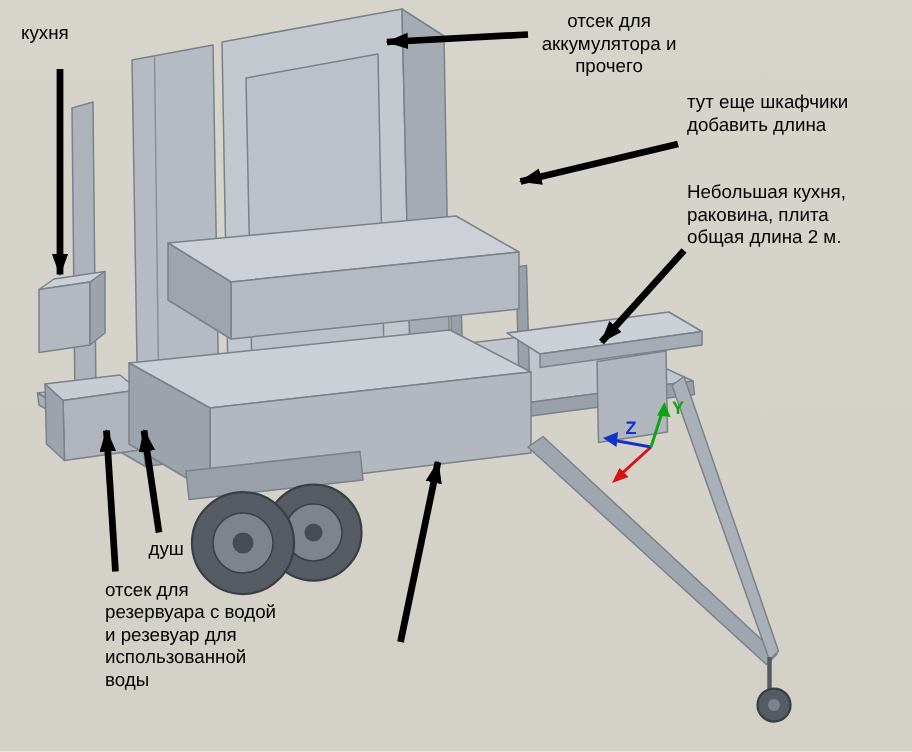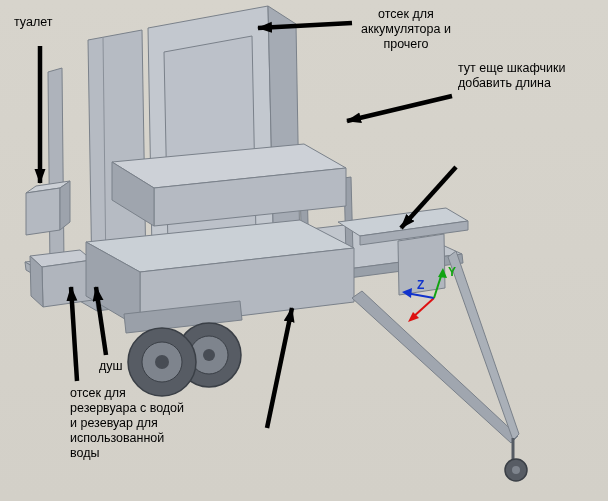--- a/index.html
+++ b/index.html
@@ -127,29 +127,32 @@
       <line class="ann" x1="40" y1="46" x2="40" y2="183" marker-end="url(#ah)" stroke="#000000"></line>
       <line class="ann" x1="352" y1="23" x2="258" y2="28" marker-end="url(#ah)" stroke="#000000"></line>
       <line class="ann" x1="452" y1="96" x2="347" y2="121" marker-end="url(#ah)" stroke="#000000"></line>
       <line class="ann" x1="456" y1="167" x2="401" y2="228" marker-end="url(#ah)" stroke="#000000"></line>
       <line class="ann" x1="77" y1="381" x2="71" y2="287" marker-end="url(#ah)" stroke="#000000"></line>
       <line class="ann" x1="106" y1="355" x2="96" y2="287" marker-end="url(#ah)" stroke="#000000"></line>
       <line class="ann" x1="267" y1="428" x2="292" y2="308" marker-end="url(#ah)" stroke="#000000"></line>
     </g>
   </svg>
 
-  <div class="label" style="left:14px; top:15px;">туалет</div>
+  <div class="label" style="left:14px; top:15px;">кухня</div>
 
   <div class="label center" style="left:346px; top:7px; width:120px;">отсек для
 аккумулятора и
 прочего</div>
 
   <div class="label" style="left:458px; top:61px;">тут еще шкафчики
 добавить длина</div>
 
+  <div class="label" style="left:458px; top:121px;">Небольшая кухня,
+раковина, плита
+общая длина 2 м.</div>
 
   <div class="label" style="left:99px; top:359px;">душ</div>
 
   <div class="label" style="left:70px; top:386px;">отсек для
 резервуара с водой
 и резевуар для
 использованной
 воды</div>
 
 

